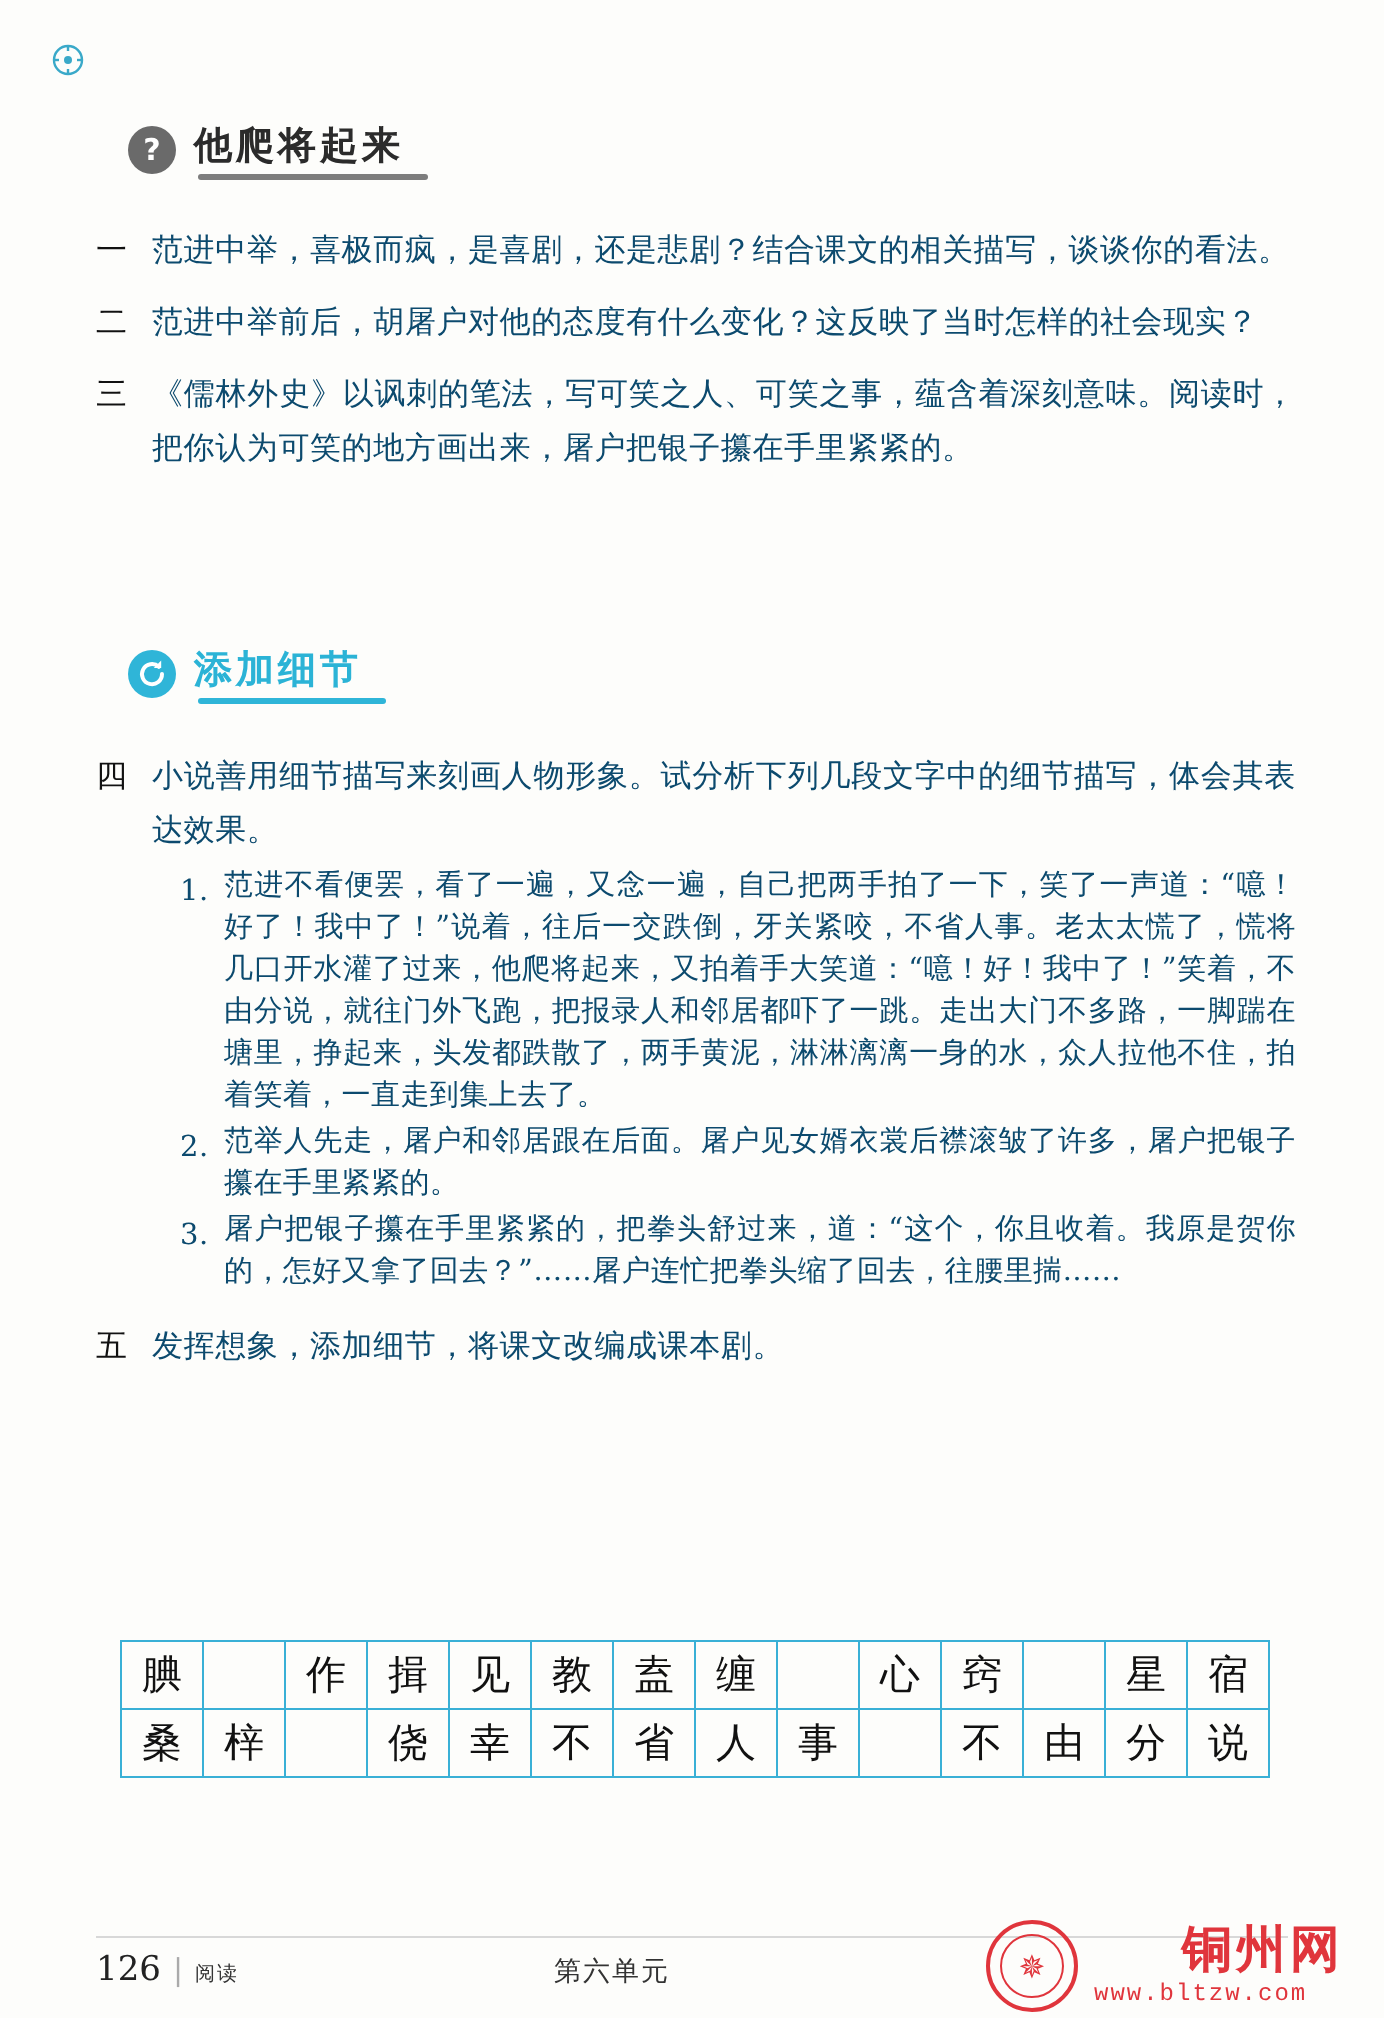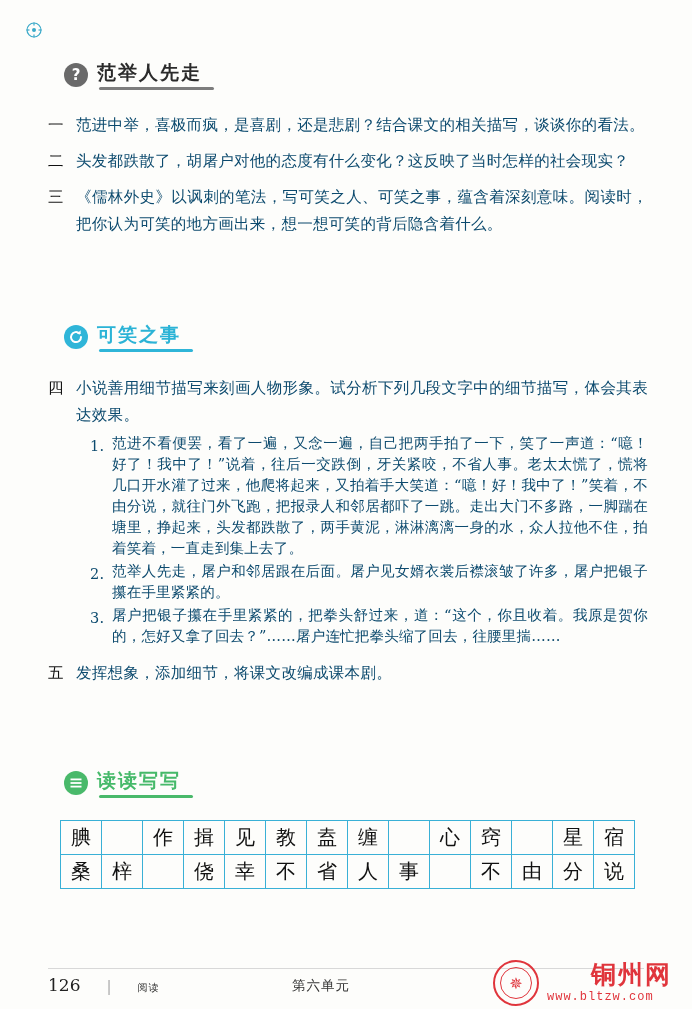--- a/index.html
+++ b/index.html
@@ -183,39 +183,39 @@
     top: 968px;
     height: 1px;
     background: #d8d8d8;
   }
   .footer {
     position: absolute;
     left: 48px;
     top: 975px;
     display: flex;
     align-items: baseline;
-    gap: 26px;
+    gap: 6px;
     font-family: "DejaVu Serif", "Liberation Serif", serif;
   }
   .footer .pageno {
     font-size: 17px;
     color: #222;
   }
   .footer .sep {
     color: #aaa;
     font-size: 15px;
   }
   .footer .label {
     font-size: 10px;
     color: #333;
     letter-spacing: 1px;
   }
   .footer-unit {
     position: absolute;
-    left: 292px;
+    left: 277px;
     top: 977px;
     font-size: 13.5px;
     color: #333;
     letter-spacing: 1px;
     font-family: "DejaVu Serif", "Liberation Serif", serif;
   }
 
   
   .watermark {
     position: absolute;
@@ -275,49 +275,49 @@
       <line x1="8" y1="0.5" x2="8" y2="3.5" stroke="#3aa9c9" stroke-width="1.2"></line>
       <line x1="8" y1="12.5" x2="8" y2="15.5" stroke="#3aa9c9" stroke-width="1.2"></line>
       <line x1="0.5" y1="8" x2="3.5" y2="8" stroke="#3aa9c9" stroke-width="1.2"></line>
       <line x1="12.5" y1="8" x2="15.5" y2="8" stroke="#3aa9c9" stroke-width="1.2"></line>
     </svg>
   </div>
 
   <div class="section-head head-think">
     <div class="badge">?</div>
     <div class="title-wrap">
-      <div class="title">范举人先走</div>
+      <div class="title">他爬将起来</div>
       <div class="underline"></div>
     </div>
   </div>
 
   <div class="q-list q-think">
     <div class="q-item">
       <div class="q-num">一</div>
       <div class="q-body">范进中举，喜极而疯，是喜剧，还是悲剧？结合课文的相关描写，谈谈你的看法。</div>
     </div>
     <div class="q-item">
       <div class="q-num">二</div>
-      <div class="q-body">头发都跌散了，胡屠户对他的态度有什么变化？这反映了当时怎样的社会现实？</div>
+      <div class="q-body">范进中举前后，胡屠户对他的态度有什么变化？这反映了当时怎样的社会现实？</div>
     </div>
     <div class="q-item">
       <div class="q-num">三</div>
-      <div class="q-body">《儒林外史》以讽刺的笔法，写可笑之人、可笑之事，蕴含着深刻意味。阅读时，把你认为可笑的地方画出来，想一想可笑的背后隐含着什么。</div>
+      <div class="q-body">《儒林外史》以讽刺的笔法，写可笑之人、可笑之事，蕴含着深刻意味。阅读时，把你认为可笑的地方画出来，屠户把银子攥在手里紧紧的。</div>
     </div>
   </div>
 
   <div class="section-head head-expand">
     <div class="badge">
       <svg class="badge-icon" width="16" height="16" viewBox="0 0 16 16">
         <path d="M13 8a5 5 0 1 1-1.6-3.6" fill="none" stroke="#ffffff" stroke-width="2" stroke-linecap="round"></path>
         <path d="M12.6 1.2 L12.6 5.0 L8.9 5.0 Z" fill="#ffffff"></path>
       </svg>
     </div>
     <div class="title-wrap">
-      <div class="title">可笑之事</div>
+      <div class="title">添加细节</div>
       <div class="underline"></div>
     </div>
   </div>
 
   <div class="q-list q-expand">
     <div class="q-item">
       <div class="q-num">四</div>
       <div class="q-body">
         <div>小说善用细节描写来刻画人物形象。试分析下列几段文字中的细节描写，体会其表达效果。</div>
         <ul class="sub-list indent-block">
@@ -335,33 +335,20 @@
           </li>
         </ul>
       </div>
     </div>
     <div class="q-item">
       <div class="q-num">五</div>
       <div class="q-body">发挥想象，添加细节，将课文改编成课本剧。</div>
     </div>
   </div>
 
-  <div class="section-head head-read">
-    <div class="badge">
-      <svg class="badge-icon" width="16" height="16" viewBox="0 0 16 16">
-        <rect x="2.5" y="3.5" width="11" height="1.8" fill="#ffffff"></rect>
-        <rect x="2.5" y="7.1" width="11" height="1.8" fill="#ffffff"></rect>
-        <rect x="2.5" y="10.7" width="11" height="1.8" fill="#ffffff"></rect>
-      </svg>
-    </div>
-    <div class="title-wrap">
-      <div class="title">读读写写</div>
-      <div class="underline"></div>
-    </div>
-  </div>
 
   <div class="grid-wrap">
     <div class="grid-row">
       <div class="cell">腆</div>
       <div class="cell empty"></div>
       <div class="cell">作</div>
       <div class="cell">揖</div>
       <div class="cell">见</div>
       <div class="cell">教</div>
       <div class="cell">盍</div>

